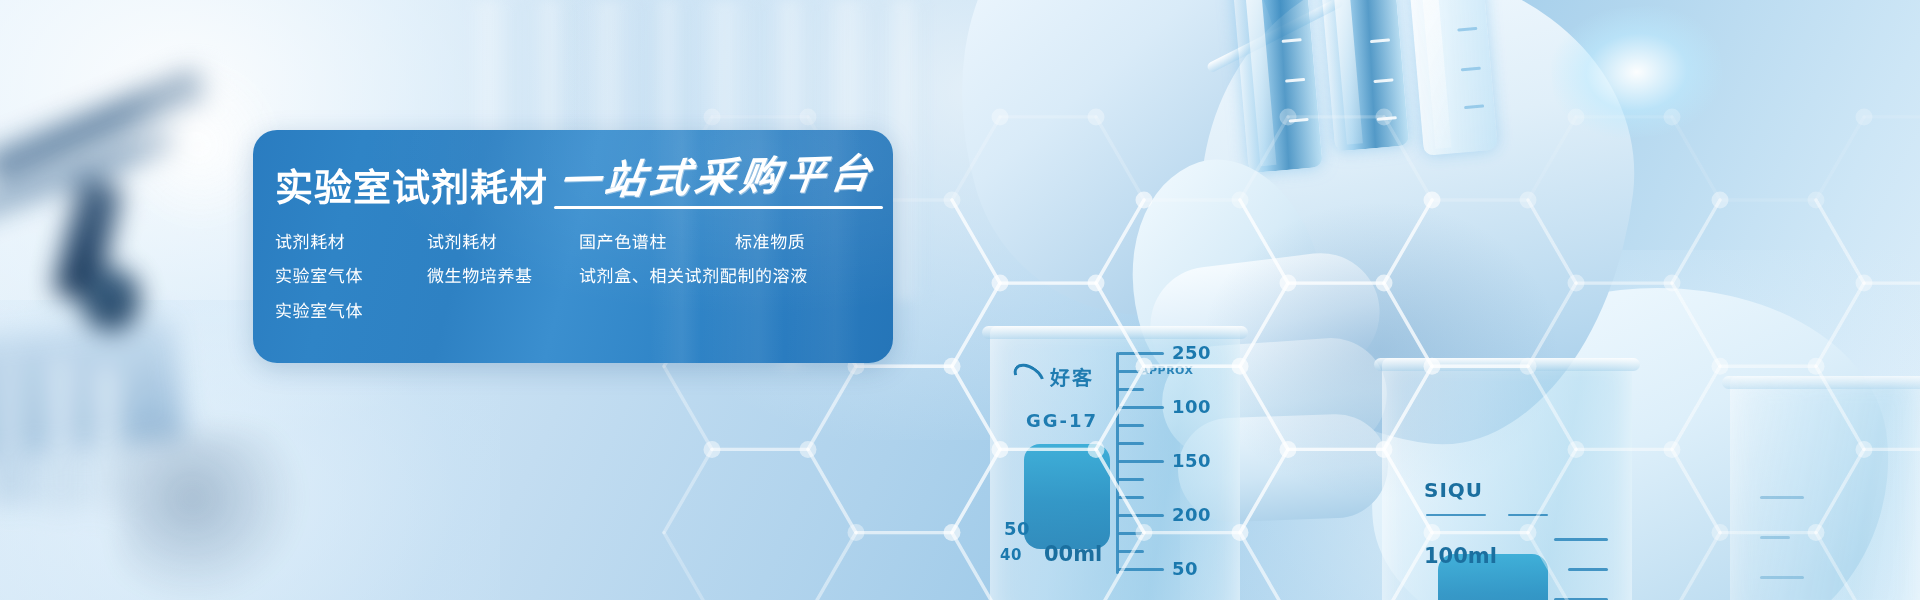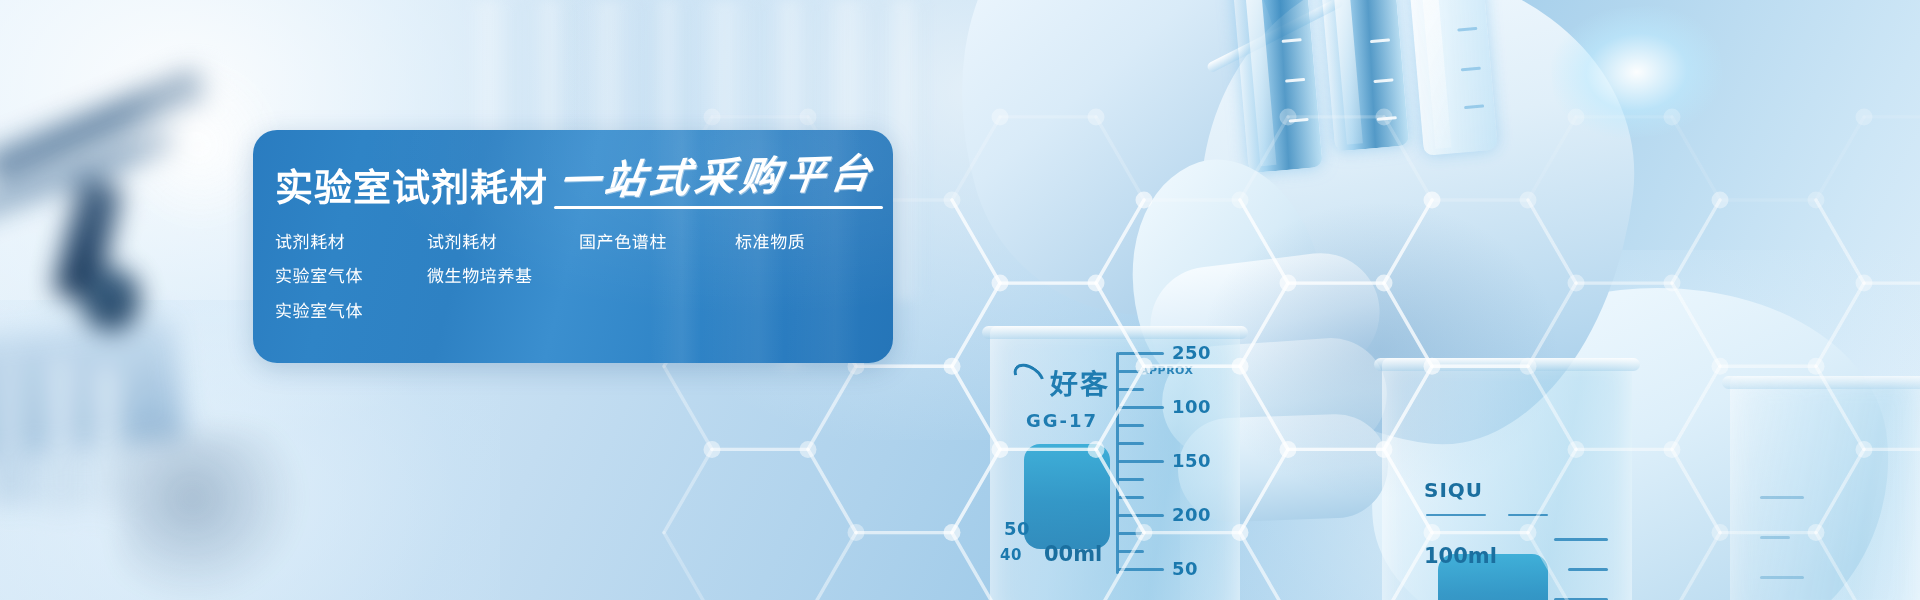--- a/index.html
+++ b/index.html
@@ -156,21 +156,21 @@
   .bkr-2 { left:392px; width:250px; height:268px; }
   .bkr-3 { left:740px; width:190px; height:250px; opacity:.75; }
 
   .liq { position:absolute; border-radius:16px;
     background:linear-gradient(180deg,#2aa7d4,#1e8cc0 55%,#1b7fb4); opacity:.86; }
   .gl { position:absolute; height:3px; background:#2b86bb; opacity:.85; border-radius:2px; }
   .gnum { position:absolute; font-size:18px; color:#1b79ae; font-weight:700;
     font-family:"DejaVu Sans",sans-serif; letter-spacing:.5px; }
   .gapprox { position:absolute; font-size:11px; color:#2a84b8; font-weight:700;
     font-family:"DejaVu Sans",sans-serif; letter-spacing:.5px; }
-  .brand-cn { position:absolute; font-size:28px; color:#1f7cb1; font-weight:700;
+  .brand-cn { position:absolute; font-size:20px; color:#1f7cb1; font-weight:700;
     font-family:"Liberation Sans",sans-serif; letter-spacing:2px; }
   .brand-code { position:absolute; font-size:18px; color:#1f7cb1; font-weight:700;
     font-family:"DejaVu Sans",sans-serif; letter-spacing:2px; }
   .brand-siqu { position:absolute; font-size:20px; color:#1b6f9f; font-weight:700;
     font-family:"DejaVu Sans",sans-serif; letter-spacing:1px; }
   .brand-ml { position:absolute; font-size:21px; color:#1b6f9f; font-weight:700;
     font-family:"DejaVu Sans",sans-serif; }
   .swirl { position:absolute; width:34px; height:22px;
     border:3px solid #1f7cb1; border-radius:50%;
     border-right-color:transparent; border-bottom-color:transparent;
@@ -774,20 +774,21 @@
       <div class="links">
         <div class="link-row">
           <a class="link c1">试剂耗材</a>
           <a class="link c2">试剂耗材</a>
           <a class="link c3">国产色谱柱</a>
           <a class="link c4">标准物质</a>
         </div>
         <div class="link-row">
           <a class="link c1">实验室气体</a>
           <a class="link c2">微生物培养基</a>
+          <a class="link c3wide">试剂盒、相关试剂配制的溶液</a>
         </div>
         <div class="link-row">
           <a class="link c1">实验室气体</a>
         </div>
       </div>
 
     </div>
   </div>
 
 </div>

